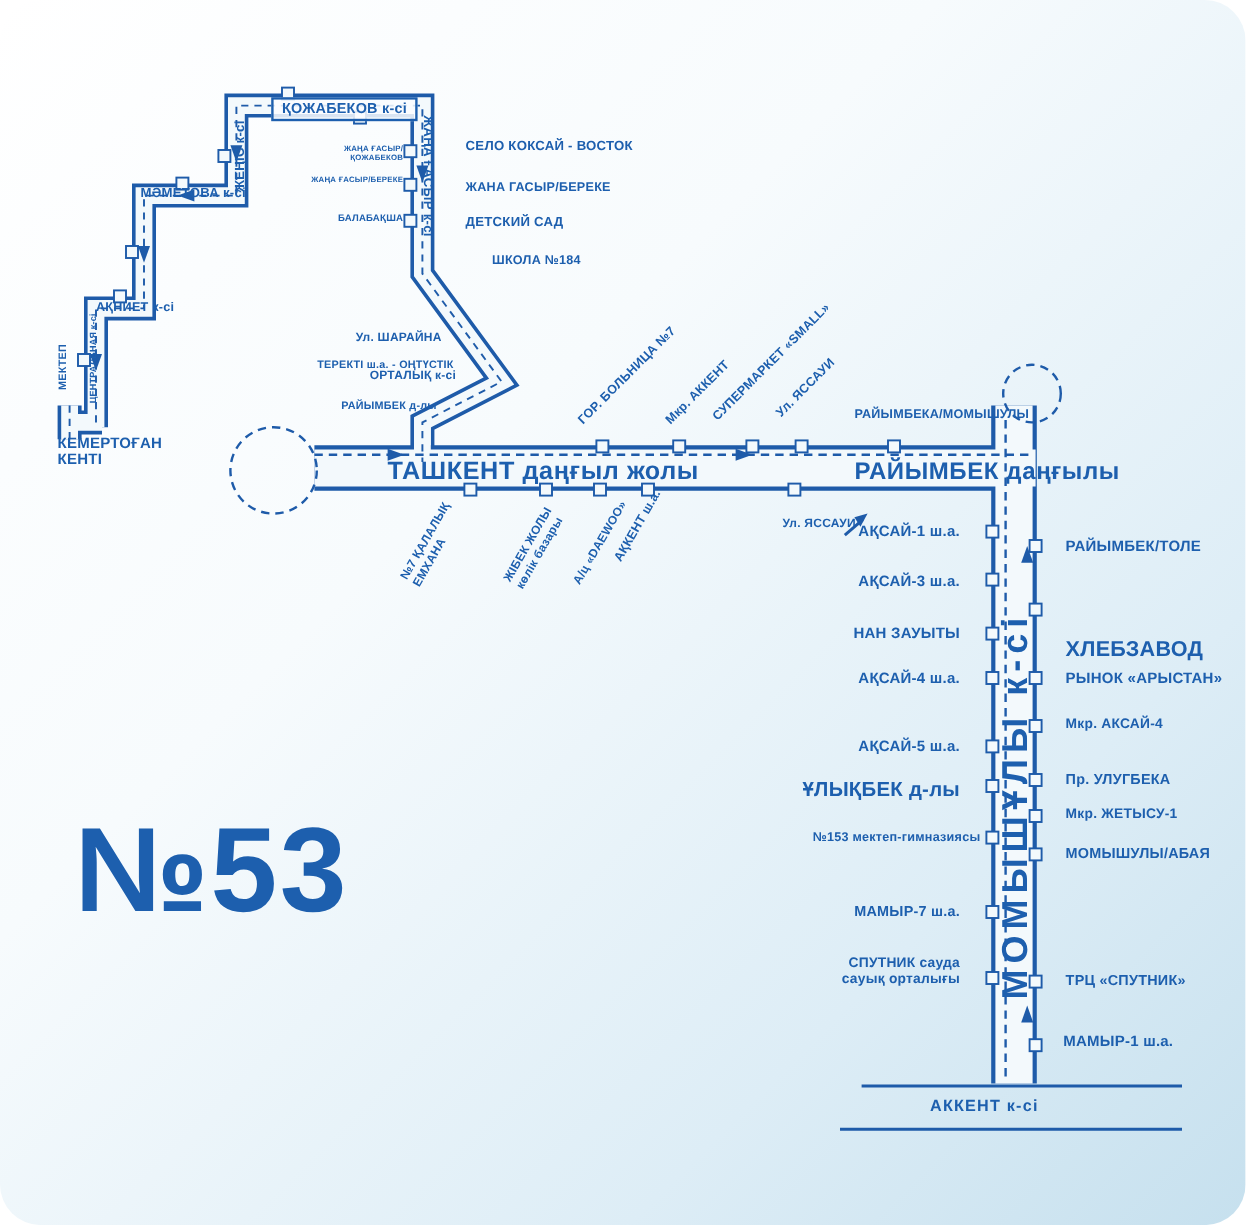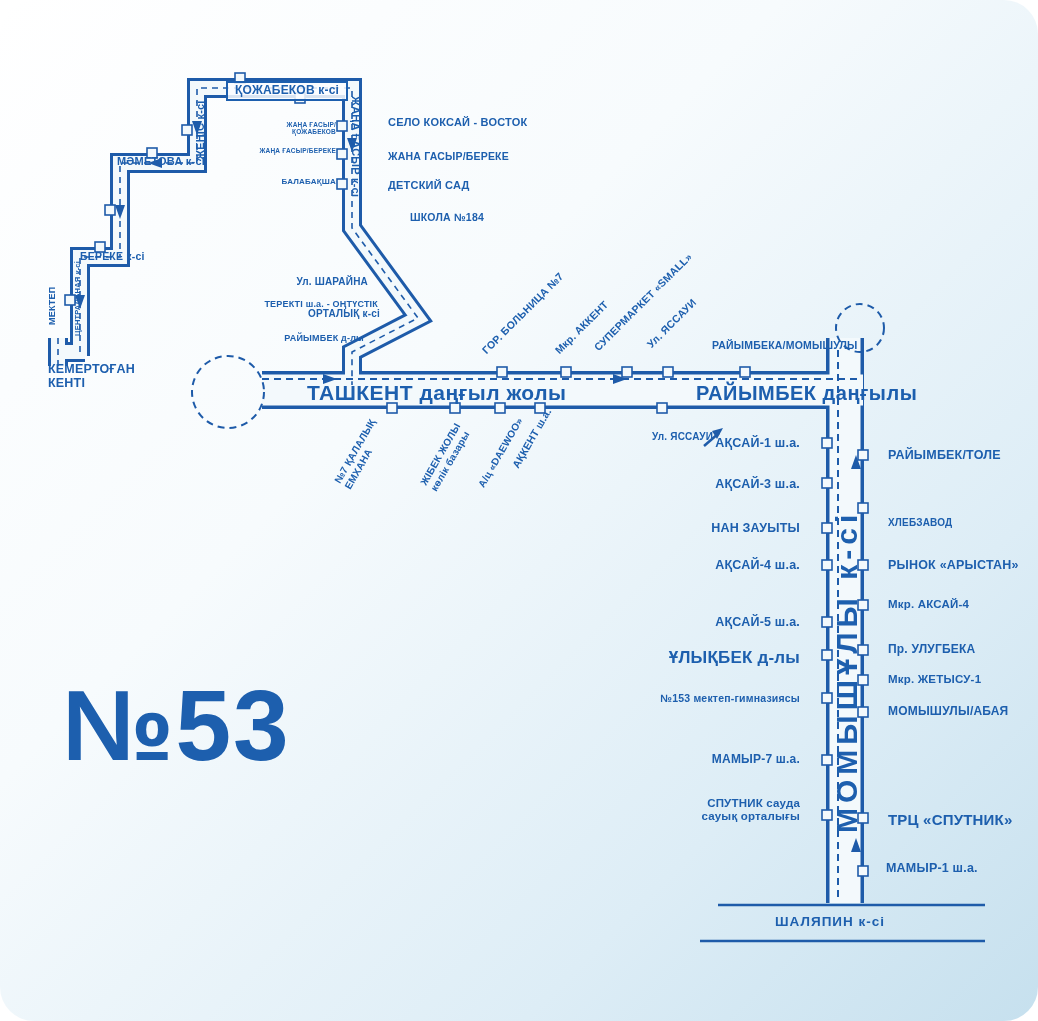--- a/index.html
+++ b/index.html
@@ -22,21 +22,21 @@
   .lbl{
     position:absolute;color:#1d5fae;font-weight:bold;line-height:1.15;
     white-space:pre-line;letter-spacing:.2px;
   }
   .right{text-align:right;}
   .rm90{transform:rotate(-90deg);transform-origin:0 0;white-space:nowrap;}
   .r90{transform:rotate(90deg);transform-origin:0 0;white-space:nowrap;}
   .r45{transform:rotate(-45deg);transform-origin:0 100%;white-space:nowrap;}
   .r60{transform:rotate(-60deg);transform-origin:0 100%;}
   .boxed{border:2px solid #1d5fae;padding:1px 7px;background:rgba(250,253,255,.85);white-space:nowrap;}
-  .big{letter-spacing:.5px;white-space:nowrap;}
+  .big{letter-spacing:.5px;white-space:nowrap;margin-left:16px;}
 </style>
 </head>
 <body>
 
 <div class="canvas">
 
   <svg class="map" width="1038" height="1021" viewBox="0 0 1038 1021">
 
     <path class="ro20" d="M52,352 L85,352 M58,338 L58,366 M80,356 L80,257 L120,257 L120,163 L197,163 L197,88 L352,88 L352,228 L418,318 L352,352 L352,378"></path>
     <path class="ri20" d="M52,352 L85,352 M58,338 L58,366 M80,356 L80,257 L120,257 L120,163 L197,163 L197,88 L352,88 L352,228 L418,318 L352,352 L352,378"></path>
@@ -111,21 +111,21 @@
     <rect class="notch" x="858" y="813" width="10" height="10"></rect>
     <rect class="notch" x="858" y="866" width="10" height="10"></rect>
 
     <path class="thin" d="M718,905 L985,905 M700,941 L985,941"></path>
   </svg>
 
   <div class="lbl boxed" style="left:226px;top:81px;font-size:12px">ҚОЖАБЕКОВ к-сі</div>
   <div class="lbl rm90" style="left:194px;top:160px;font-size:11px">ЖЕҢІС к-сі</div>
   <div class="lbl r90" style="left:362px;top:96px;font-size:11px">ЖАҢА ҒАСЫР к-сі</div>
   <div class="lbl" style="left:117px;top:155px;font-size:11px">МӘМЕТОВА к-сі</div>
-  <div class="lbl" style="left:80px;top:250px;font-size:10.5px">БЕРЕКЕ к-сі</div>
+  <div class="lbl" style="left:80px;top:250px;font-size:10.5px">АҚНИЕТ к-сі</div>
   <div class="lbl rm90" style="left:74px;top:336px;font-size:7.5px">ЦЕНТРАЛЬНАЯ к-сі</div>
   <div class="lbl rm90" style="left:47px;top:325px;font-size:9px">МЕКТЕП</div>
   <div class="lbl" style="left:48px;top:362px;font-size:12.5px">КЕМЕРТОҒАН
 КЕНТІ</div>
 
   <div class="lbl" style="left:388px;top:116px;font-size:11px">СЕЛО КОКСАЙ - ВОСТОК</div>
   <div class="lbl" style="left:388px;top:150px;font-size:10.5px">ЖАНА ГАСЫР/БЕРЕКЕ</div>
   <div class="lbl" style="left:388px;top:179px;font-size:11px">ДЕТСКИЙ САД</div>
   <div class="lbl" style="left:410px;top:211px;font-size:10.5px">ШКОЛА №184</div>
 
@@ -156,32 +156,32 @@
   <div class="lbl" style="left:652px;top:431px;font-size:10px">Ул. ЯССАУИ</div>
 
   <div class="lbl rm90" style="left:830px;top:833px;font-size:30px;letter-spacing:5px">МОМЫШҰЛЫ к-сі</div>
 
   <div class="lbl right" style="left:660px;top:436px;width:140px;font-size:12.5px">АҚСАЙ-1 ш.а.</div>
   <div class="lbl right" style="left:660px;top:477px;width:140px;font-size:12.5px">АҚСАЙ-3 ш.а.</div>
   <div class="lbl right" style="left:660px;top:521px;width:140px;font-size:12.5px">НАН ЗАУЫТЫ</div>
   <div class="lbl right" style="left:660px;top:558px;width:140px;font-size:12.5px">АҚСАЙ-4 ш.а.</div>
   <div class="lbl right" style="left:660px;top:615px;width:140px;font-size:12.5px">АҚСАЙ-5 ш.а.</div>
   <div class="lbl right" style="left:660px;top:648px;width:140px;font-size:17px">ҰЛЫҚБЕК д-лы</div>
-  <div class="lbl right" style="left:620px;top:692px;width:180px;font-size:10.5px">№153 мектеп-гимназиясы</div>
+  <div class="lbl right" style="left:637px;top:692px;width:180px;font-size:10.5px">№153 мектеп-гимназиясы</div>
   <div class="lbl right" style="left:660px;top:753px;width:140px;font-size:12px">МАМЫР-7 ш.а.</div>
   <div class="lbl right" style="left:640px;top:797px;width:160px;font-size:11.5px">СПУТНИК сауда
 сауық орталығы</div>
 
   <div class="lbl" style="left:888px;top:448px;font-size:12.5px">РАЙЫМБЕК/ТОЛЕ</div>
-  <div class="lbl" style="left:888px;top:517px;font-size:10px">ХЛЕБЗАВОД</div>
+  <div class="lbl" style="left:888px;top:531px;font-size:18px">ХЛЕБЗАВОД</div>
   <div class="lbl" style="left:888px;top:558px;font-size:12.5px">РЫНОК «АРЫСТАН»</div>
   <div class="lbl" style="left:888px;top:598px;font-size:11.5px">Мкр. АКСАЙ-4</div>
   <div class="lbl" style="left:888px;top:643px;font-size:12px">Пр. УЛУГБЕКА</div>
   <div class="lbl" style="left:888px;top:673px;font-size:11.5px">Мкр. ЖЕТЫСУ-1</div>
   <div class="lbl" style="left:888px;top:705px;font-size:12px">МОМЫШУЛЫ/АБАЯ</div>
-  <div class="lbl" style="left:888px;top:811px;font-size:15px">ТРЦ «СПУТНИК»</div>
+  <div class="lbl" style="left:888px;top:811px;font-size:12px">ТРЦ «СПУТНИК»</div>
   <div class="lbl" style="left:886px;top:861px;font-size:12.5px">МАМЫР-1 ш.а.</div>
 
-  <div class="lbl" style="left:775px;top:914px;font-size:13.5px;letter-spacing:1px">ШАЛЯПИН к-сі</div>
+  <div class="lbl" style="left:775px;top:914px;font-size:13.5px;letter-spacing:1px">АККЕНТ к-сі</div>
 
   <div class="lbl" style="left:62px;top:668px;font-size:100px;font-weight:800;letter-spacing:2px;white-space:nowrap">№53</div>
 
 </div>
 
 </body></html>

